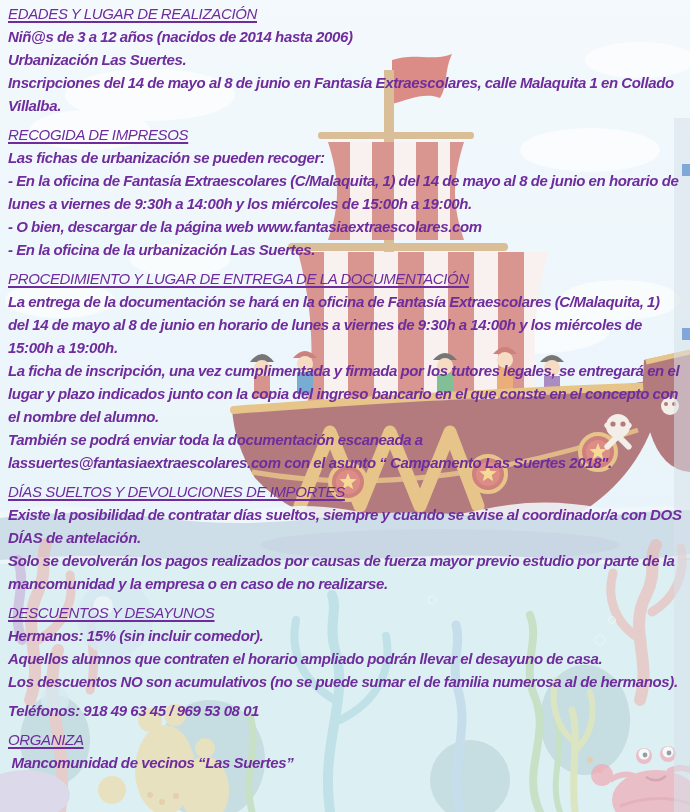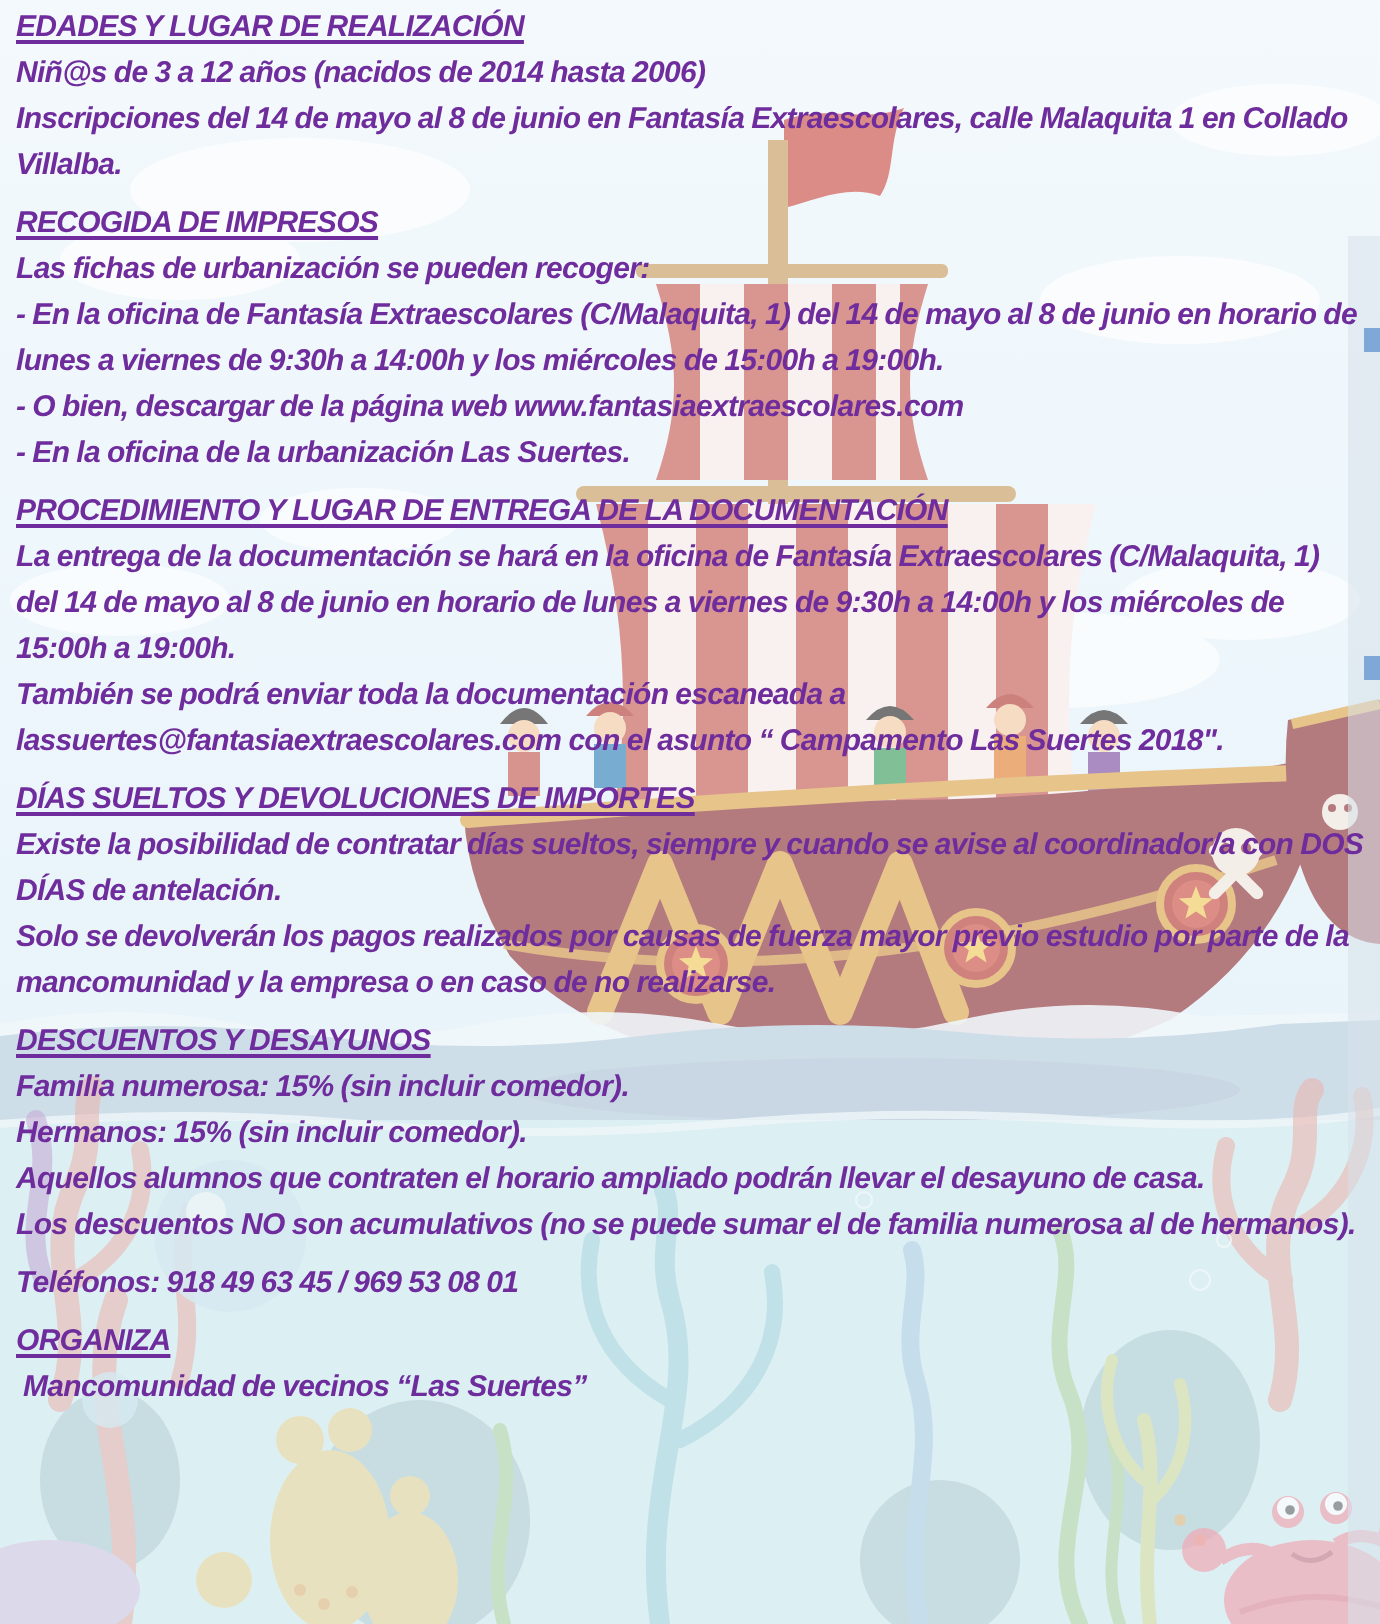--- a/index.html
+++ b/index.html
@@ -15,21 +15,21 @@
     position:absolute; inset:0; z-index:1; box-sizing:border-box;
     padding:2px 8px 0 8px;
     color:var(--ink);
     font-weight:bold; font-style:italic;
     font-size:15px; line-height:23px;
     letter-spacing:-0.35px; word-spacing:-0.3px;
   }
   .content section { margin:0; }
   .content section + section { margin-top:6px; }
   .content h2 {
-    font-size:15px; line-height:23px; margin:0; font-weight:bold; font-style:italic;
+    font-size:15px; line-height:23px; margin:0; font-weight:normal; font-style:italic;
     text-decoration:underline; text-underline-offset:2px; text-decoration-thickness:1.5px;
   }
   .content p { margin:0; white-space:pre-wrap; }
 </style>
 </head>
 <body>
 
 <div class="page">
 
   <svg class="bg-svg" viewBox="0 0 690 812" width="690" height="812" xmlns="http://www.w3.org/2000/svg">
@@ -238,46 +238,47 @@
       <rect x="674" y="118" width="16" height="694" fill="#D7E2EA" opacity="0.55"></rect>
       <rect x="682" y="164" width="8" height="12" fill="#7FA8D9"></rect>
       <rect x="682" y="328" width="8" height="12" fill="#7FA8D9"></rect>
     </g>
   </svg>
 
   <main class="content">
   <section class="flyer-section">
     <h2>EDADES Y LUGAR DE REALIZACIÓN</h2>
   <p>Niñ@s de 3 a 12 años (nacidos de 2014 hasta 2006)</p>
+        <p>Urbanización Las Suertes.</p>
         <p>Inscripciones del 14 de mayo al 8 de junio en Fantasía Extraescolares, calle Malaquita 1 en Collado Villalba.</p>
       </section>
 
   <section class="flyer-section">
     <h2>RECOGIDA DE IMPRESOS</h2>
   <p>Las fichas de urbanización se pueden recoger:</p>
         <p>- En la oficina de Fantasía Extraescolares (C/Malaquita, 1) del 14 de mayo al 8 de junio en horario de lunes a viernes de 9:30h a 14:00h y los miércoles de 15:00h a 19:00h.</p>
         <p>- O bien, descargar de la página web www.fantasiaextraescolares.com</p>
         <p>- En la oficina de la urbanización Las Suertes.</p>
       </section>
 
   <section class="flyer-section">
     <h2>PROCEDIMIENTO Y LUGAR DE ENTREGA DE LA DOCUMENTACIÓN</h2>
   <p>La entrega de la documentación se hará en la oficina de Fantasía Extraescolares (C/Malaquita, 1) del 14 de mayo al 8 de junio en horario de lunes a viernes de 9:30h a 14:00h y los miércoles de 15:00h a 19:00h.</p>
+        <p>La ficha de inscripción, una vez cumplimentada y firmada por los tutores legales, se entregará en el lugar y plazo indicados junto con la copia del ingreso bancario en el que conste en el concepto con el nombre del alumno.</p>
         <p>También se podrá enviar toda la documentación escaneada a lassuertes@fantasiaextraescolares.com con el asunto “ Campamento Las Suertes 2018".</p>
       </section>
 
   <section class="flyer-section">
     <h2>DÍAS SUELTOS Y DEVOLUCIONES DE IMPORTES</h2>
   <p>Existe la posibilidad de contratar días sueltos, siempre y cuando se avise al coordinador/a con DOS DÍAS de antelación.</p>
         <p>Solo se devolverán los pagos realizados por causas de fuerza mayor previo estudio por parte de la mancomunidad y la empresa o en caso de no realizarse.</p>
       </section>
 
   <section class="flyer-section">
     <h2>DESCUENTOS Y DESAYUNOS</h2>
-  <p>Familia numerosa: 15% (sin incluir comedor).</p>
         <p>Hermanos: 15% (sin incluir comedor).</p>
         <p>Aquellos alumnos que contraten el horario ampliado podrán llevar el desayuno de casa.</p>
         <p>Los descuentos NO son acumulativos (no se puede sumar el de familia numerosa al de hermanos).</p>
       </section>
 
   <section class="flyer-section">
   <p>Teléfonos: 918 49 63 45 / 969 53 08 01</p>
       </section>
 
   <section class="flyer-section">

